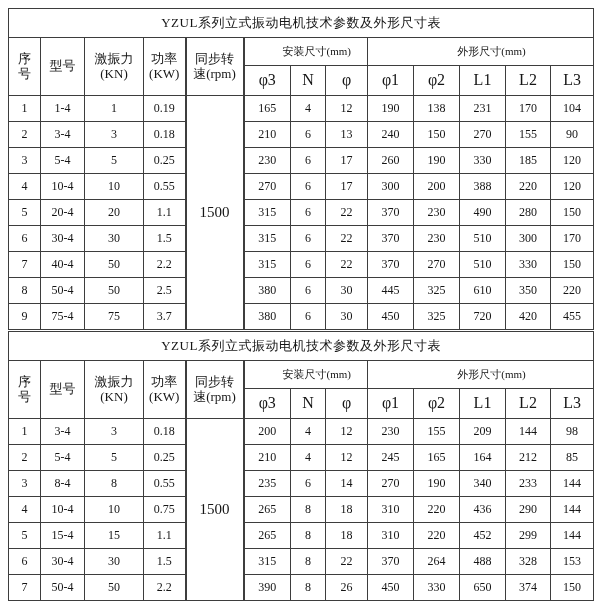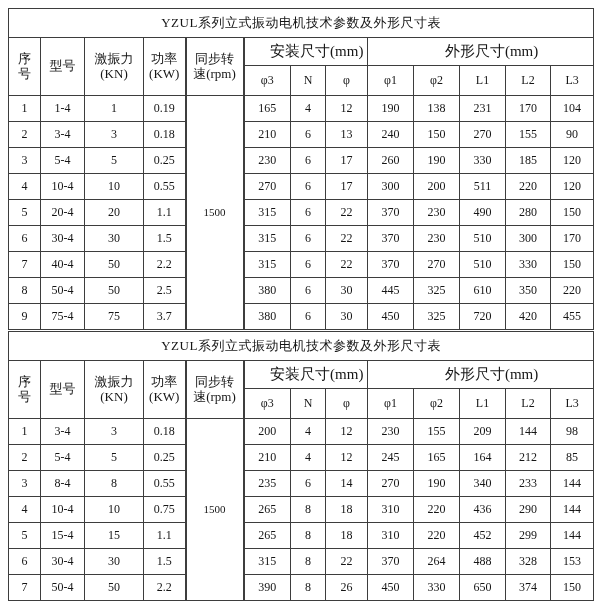--- a/index.html
+++ b/index.html
@@ -35,38 +35,38 @@
     overflow: hidden;
   }
   td.title-cell {
     height: 28px;
     font-size: 13px;
     letter-spacing: 0.5px;
     font-family: Liberation Serif, serif;
   }
   th.group-header {
     height: 27px;
-    font-size: 15px;
+    font-size: 11px;
     padding-left: 22px;
   }
   th.col-header {
     font-size: 13px;
     white-space: pre-line;
   }
   tr.sub-header-row th {
     height: 29px;
-    font-size: 12px;
+    font-size: 16px;
   }
   tbody td {
     height: 25px;
   }
   td.rpm-cell {
     border-left-width: 2px;
     border-right-width: 2px;
-    font-size: 11px;
+    font-size: 15px;
     text-align: center;
   }
 </style>
 </head>
 <body>
 
 <div class="page">
 
   <table class="spec-table">
     <colgroup>
@@ -159,21 +159,21 @@
         <tr>
           <td>4</td>
           <td>10-4</td>
           <td>10</td>
           <td>0.55</td>
           <td>270</td>
           <td>6</td>
           <td>17</td>
           <td>300</td>
           <td>200</td>
-          <td>511</td>
+          <td>388</td>
           <td>220</td>
           <td>120</td>
         </tr>
         <tr>
           <td>5</td>
           <td>20-4</td>
           <td>20</td>
           <td>1.1</td>
           <td>315</td>
           <td>6</td>

